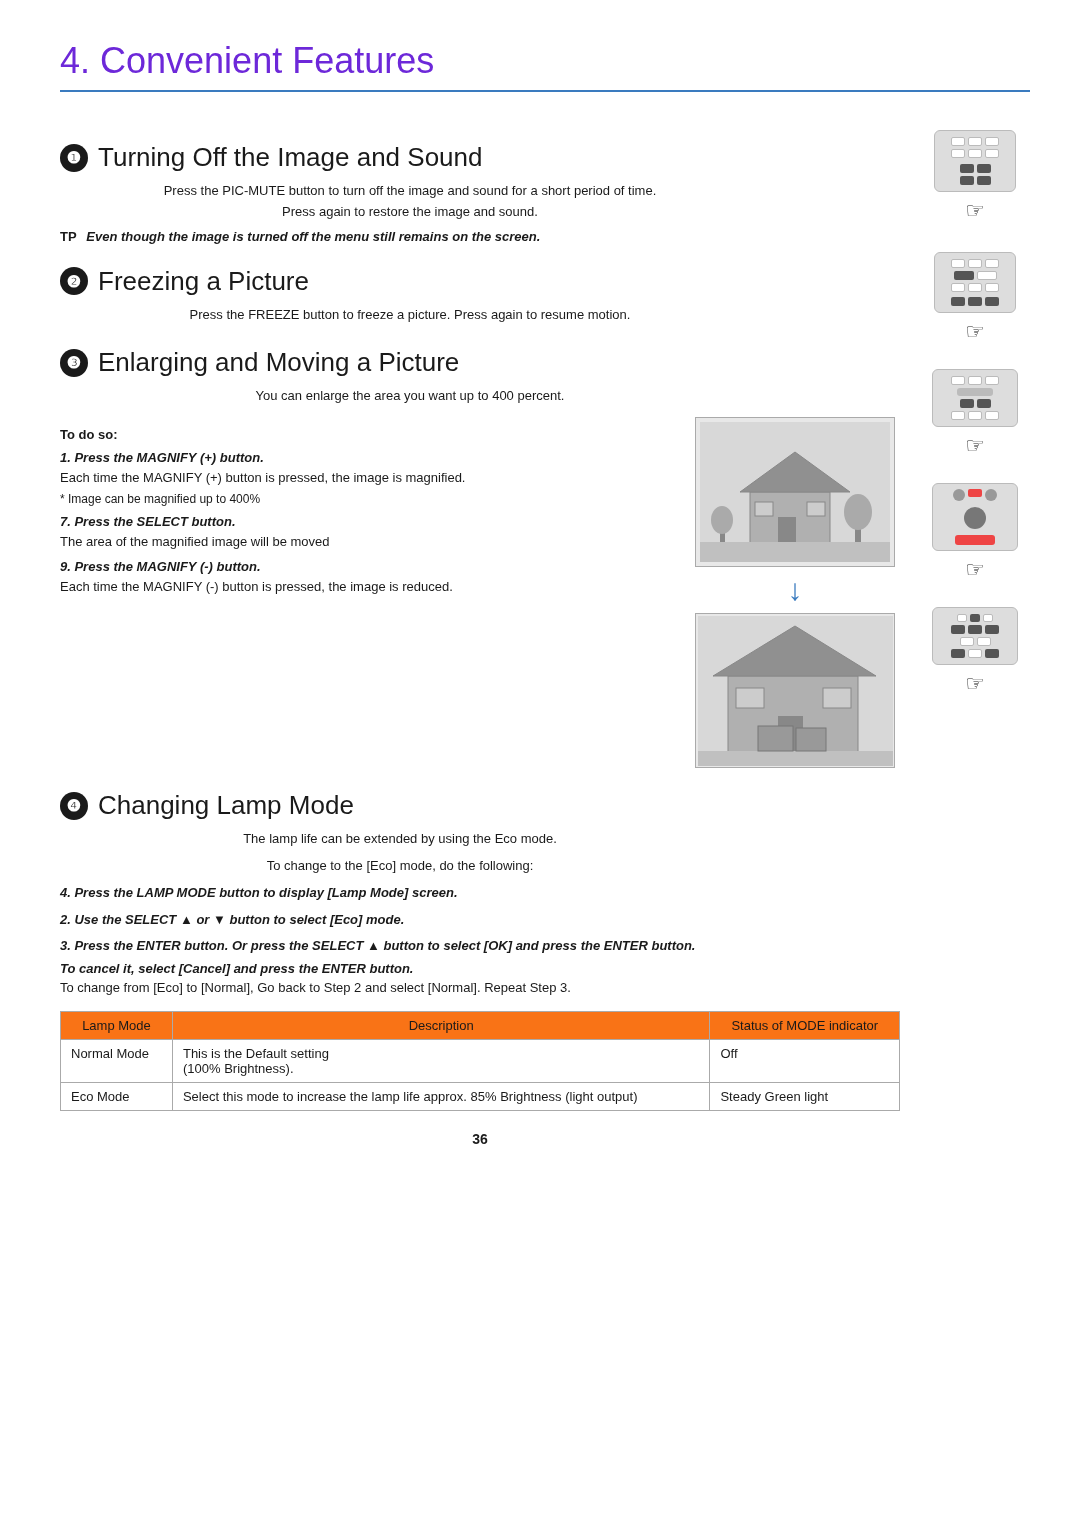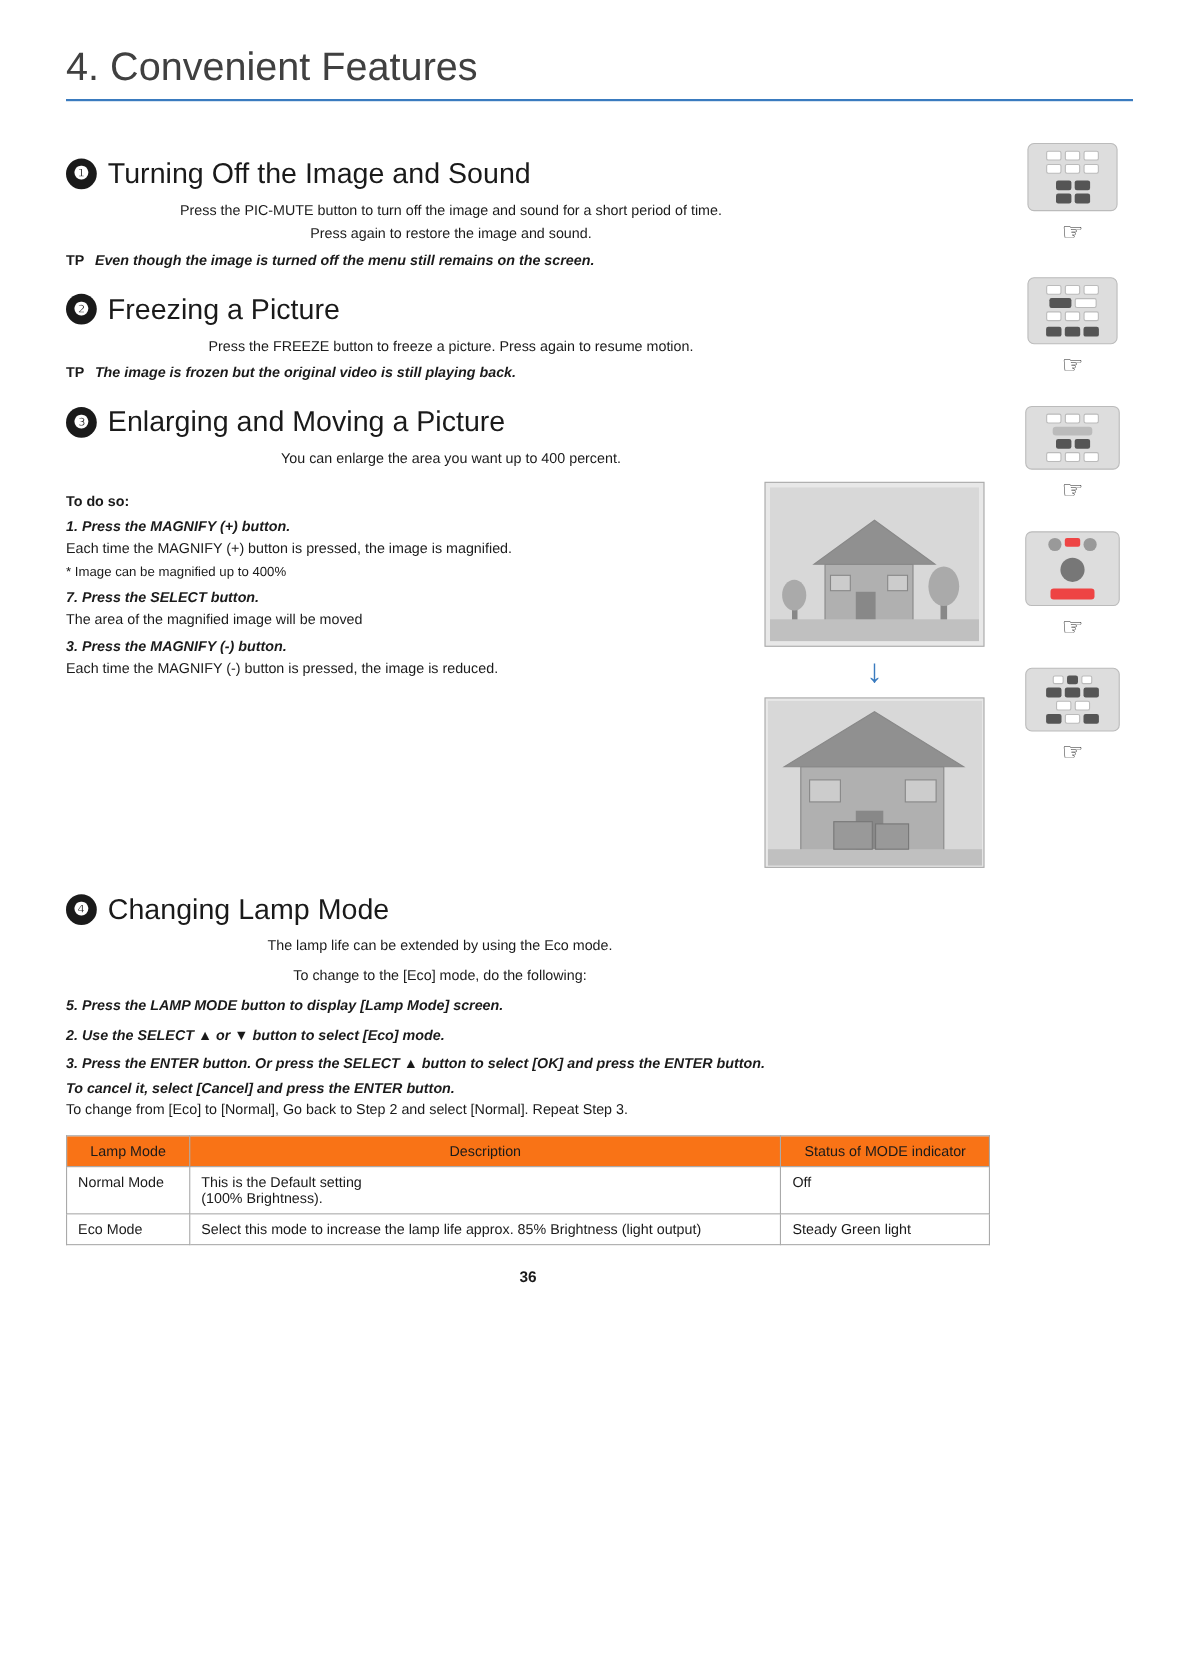--- a/index.html
+++ b/index.html
@@ -8,21 +8,21 @@
       background: #ffffff;
       color: #1a1a1a;
       width: 1080px;
       min-height: 1524px;
       padding: 40px 50px 40px 60px;
       position: relative;
     }
     .page-title {
       font-size: 36px;
       font-weight: 300;
-      color: #404040;
+      color: #6d28d9;
       border-bottom: 2px solid #3a7bbf;
       padding-bottom: 8px;
       margin-bottom: 28px;
     }
     .section-header {
       display: flex;
       align-items: center;
       margin-bottom: 8px;
       margin-top: 22px;
     }
@@ -215,45 +215,41 @@
         <em><b>Even though the image is turned off the menu still remains on the screen.</b></em>
       </p>
     </div>
 
     <div>
       <div class="section-header">
         <span class="section-number">❷</span>
         <span class="section-title">Freezing a Picture</span>
       </div>
       <p class="section-body">Press the FREEZE button to freeze a picture. Press again to resume motion.</p>
-      <p class="tp-note">
-        <span class="tp-label">TP</span>
-        <em><b>The image is frozen but the original video is still playing back.</b></em>
-      </p>
     </div>
 
     <div>
       <div class="section-header">
         <span class="section-number">❸</span>
         <span class="section-title">Enlarging and Moving a Picture</span>
       </div>
       <p class="section-body">You can enlarge the area you want up to 400 percent.</p>
 
       <div class="section3-layout">
         <div class="section3-text">
           <p class="sub-header">To do so:</p>
 
           <p class="step-label"><em><b>1.  Press the MAGNIFY (+) button.</b></em></p>
           <p class="step-body">Each time the MAGNIFY (+) button is pressed, the image is magnified.</p>
           <p class="asterisk-note">* Image can be magnified up to 400%</p>
 
           <p class="step-label"><em><b>7.  Press the SELECT        button.</b></em></p>
           <p class="step-body">The area of the magnified image will be moved</p>
 
-          <p class="step-label"><em><b>3.  Press the MAGNIFY (-) button.</b></em></p>
+          <p class="step-label"><em><b>9.  Press the MAGNIFY (-) button.</b></em></p>
           <p class="step-body">Each time the MAGNIFY (-) button is pressed, the image is reduced.</p>
         </div>
 
         <div class="section3-images">
           <div class="house-img">
 
             <svg width="190" height="140" viewBox="0 0 190 140">
 
               <rect width="190" height="140" fill="#d8d8d8"></rect>
 
@@ -303,21 +299,21 @@
 
     <div style="margin-top:18px;">
       <div class="section-header">
         <span class="section-number">❹</span>
         <span class="section-title">Changing Lamp Mode</span>
       </div>
       <div class="section4-text">
         <p class="section-body">The lamp life can be extended by using the Eco mode.</p>
         <p class="section-body">To change to the [Eco] mode, do the following:</p>
         <ol style="list-style:none; padding:0; margin:6px 0 4px 0; font-size:13px;">
-          <li class="bold-list" style="font-weight:bold; font-style:italic; margin-bottom:3px;">5.  Press the LAMP MODE button to display [Lamp Mode] screen.</li>
+          <li class="bold-list" style="font-weight:bold; font-style:italic; margin-bottom:3px;">4.  Press the LAMP MODE button to display [Lamp Mode] screen.</li>
           <li class="bold-list" style="font-weight:bold; font-style:italic; margin-bottom:3px;">2.  Use the SELECT   ▲ or ▼ button to select [Eco] mode.</li>
           <li class="bold-list" style="font-weight:bold; font-style:italic; margin-bottom:3px;">3.  Press the ENTER button. Or press the SELECT ▲ button to select [OK] and press the ENTER button.</li>
         </ol>
         <p style="font-size:13px; font-weight:bold; font-style:italic; margin-bottom:4px;">To cancel it, select [Cancel] and press the ENTER button.</p>
         <p style="font-size:13px;">To change from [Eco] to [Normal], Go back to Step 2 and select [Normal]. Repeat Step 3.</p>
       </div>
 
       <table class="lamp-table">
         <thead>
           <tr>

